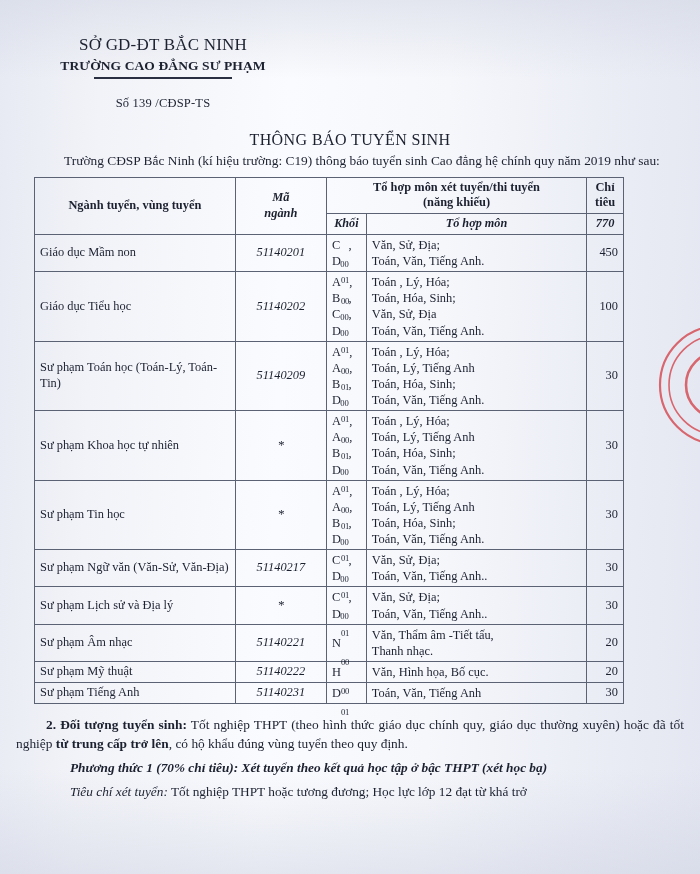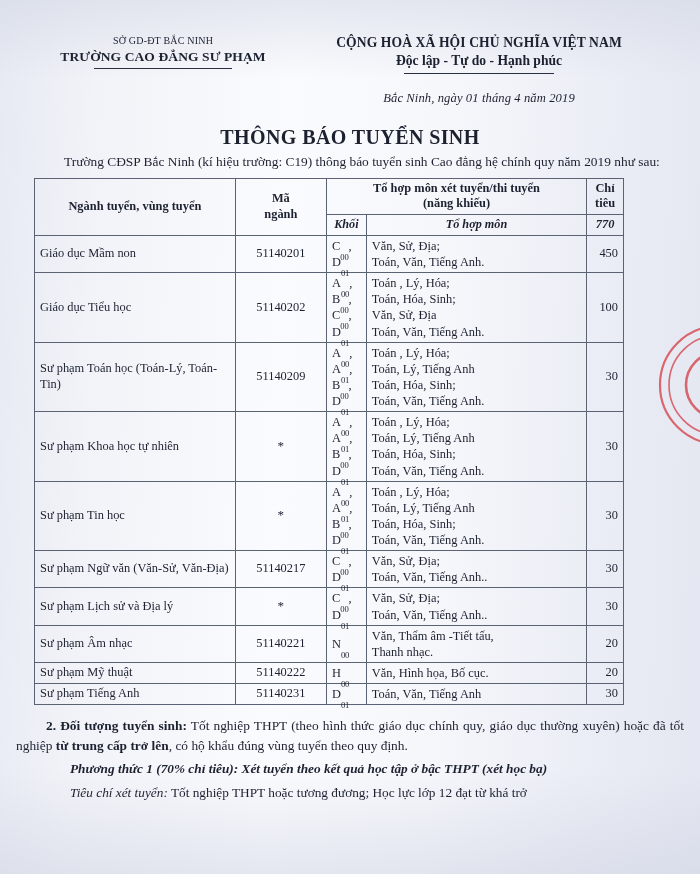--- a/index.html
+++ b/index.html
@@ -44,21 +44,21 @@
     padding: 34px 34px 0 34px;
     box-sizing: border-box;
   }
   .hdr-left, .hdr-right {
     box-sizing: border-box;
   }
   .hdr-left { width: 258px; text-align: center; }
   .hdr-right { flex: 1; text-align: center; }
 
   .org-line1 {
-    font-size: 10px;
+    font-size: 17px;
     letter-spacing: .2px;
     line-height: 1.35;
   }
   .org-line2 {
     font-size: 13.5px;
     font-weight: bold;
     line-height: 1.35;
     letter-spacing: .1px;
   }
   .rule-short {
@@ -90,22 +90,22 @@
     margin-top: 17px;
     letter-spacing: .1px;
   }
 
   
   .titles {
     text-align: center;
     margin-top: 18px;
   }
   .title-main {
-    font-size: 20px;
-    font-weight: bold;
+    font-size: 16px;
+    font-weight: normal;
     letter-spacing: .4px;
     line-height: 1.38;
   }
 
   
   .body-text {
     padding: 0 34px;
     box-sizing: border-box;
   }
   p.para {
@@ -143,21 +143,21 @@
     border: 1px solid #5b6273;
     padding: 2px 5px;
     vertical-align: middle;
     line-height: 1.27;
   }
   table.adm th {
     font-weight: bold;
     text-align: center;
   }
   .c-name  { width: 196px; font-family: Liberation Serif, serif; }
-  .c-code  { width: 89px;  text-align: center; }
+  .c-code  { width: 89px;  text-align: center; font-style: italic; }
   .c-block { width: 39px;  text-align: left; }
   .c-combo { width: 215px; text-align: left; }
   .c-quota { width: 36px;  text-align: center; }
 
   .th-sub {
     font-style: italic;
     font-weight: bold;
     font-size: 12.2px;
     text-align: center;
   }
@@ -168,21 +168,21 @@
   }
   td.name-cell { text-align: left; padding-left: 7px; }
   td.code-cell { text-align: center; }
   td.quota-cell { text-align: right; }
   .blk { display: block; white-space: nowrap; }
   .blk-list .blk { line-height: 1.30; }
   sub {
     font-size: 8.6px;
     vertical-align: baseline;
     position: relative;
-    top: 10px;
+    top: 18px;
     letter-spacing: -0.1px;
   }
   .star { font-size: 13px; line-height: 1; }
 
   
   .seal {
     position: absolute;
     left: 656px;
     top: 322px;
     width: 126px;
@@ -228,26 +228,21 @@
 
 <div class="paper"></div>
 
 <div class="sheet">
 
   <div class="doc-header">
     <div class="hdr-left">
       <div class="org-line1">SỞ GD-ĐT BẮC NINH</div>
       <div class="org-line2">TRƯỜNG CAO ĐẲNG SƯ PHẠM</div>
       <div class="rule-short"></div>
-    </div>
-    <div class="hdr-right">
-      <div class="nation-line1">CỘNG HOÀ XÃ HỘI CHỦ NGHĨA VIỆT NAM</div>
-      <div class="nation-line2">Độc lập - Tự do - Hạnh phúc</div>
-      <div class="rule-short wide"></div>
-      <div class="date-line">Bắc Ninh, ngày 01  tháng 4 năm 2019</div>
+      <div class="doc-number">Số 139 /CĐSP-TS</div>
     </div>
   </div>
 
   <div class="titles">
     <div class="title-main">THÔNG BÁO TUYỂN SINH</div>
   </div>
 
   <div class="body-text">
     <p class="para intro">Trường CĐSP Bắc Ninh (kí hiệu trường: C19) thông báo tuyển sinh Cao đẳng hệ chính quy năm 2019 như sau:</p>
   </div>

